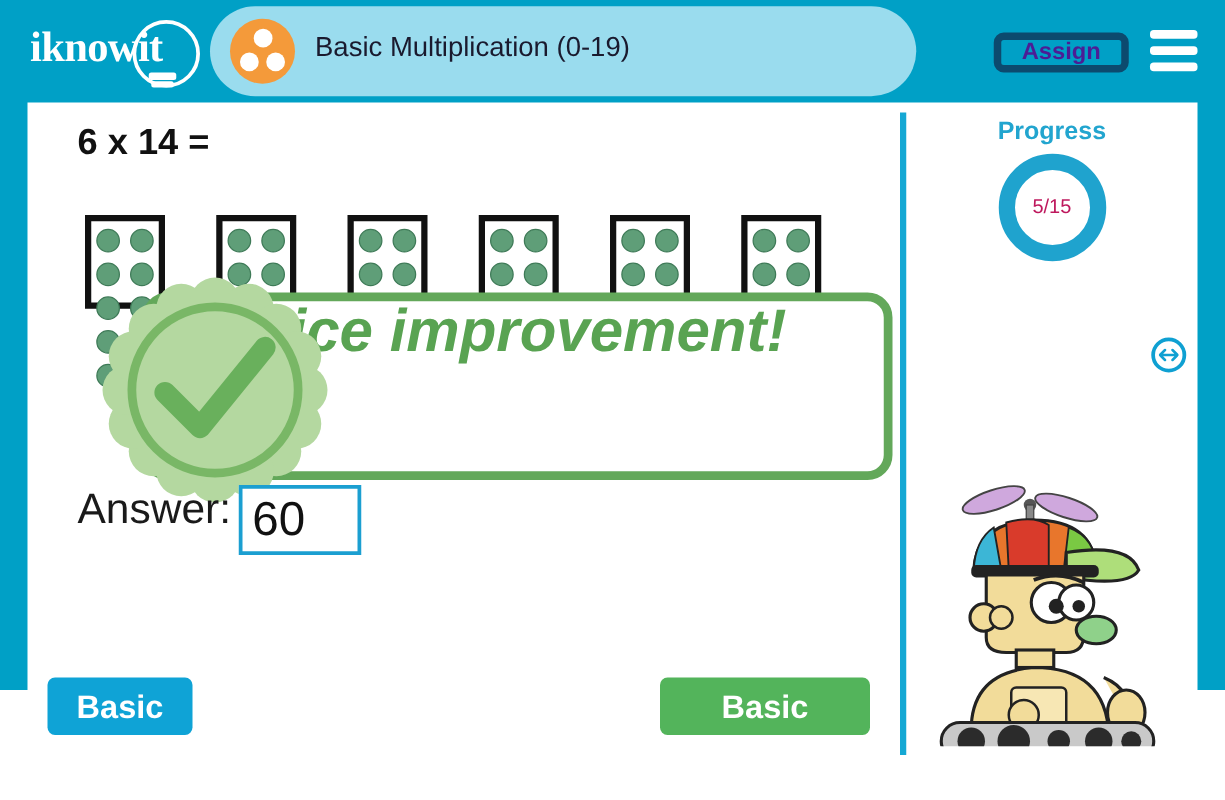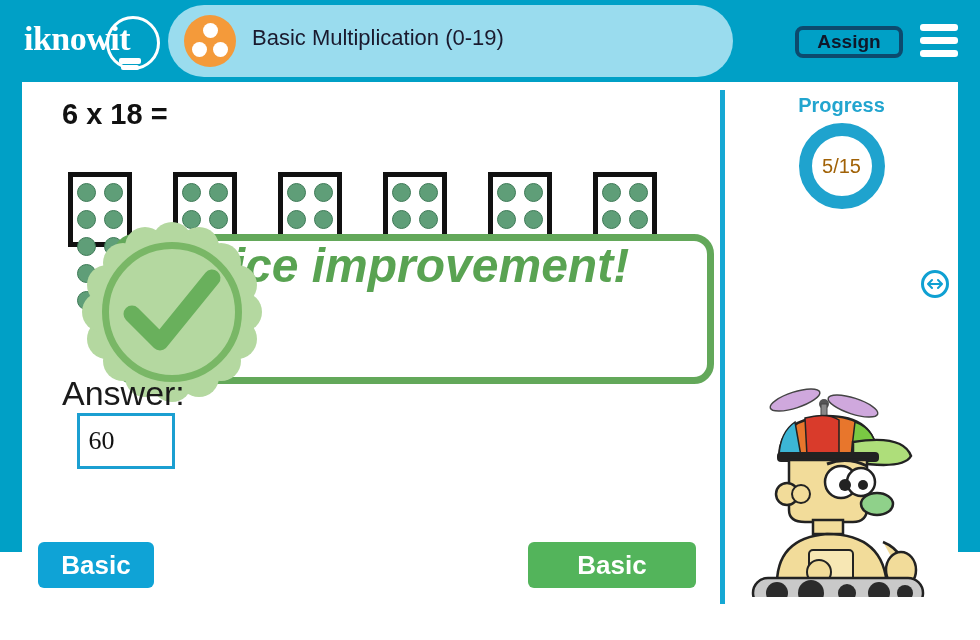--- a/index.html
+++ b/index.html
@@ -55,22 +55,22 @@
   #topic-icon .d2{left:8px;top:27px;width:15px;height:15px;}
   #topic-icon .d3{left:29px;top:27px;width:15px;height:15px;}
   #topic-title{
     position:absolute;left:84px;top:20px;
     font-size:22px;color:#1a1a2e;
     font-family:"Liberation Sans", sans-serif;
   }
 
   #assign-btn{
     position:absolute;left:795px;top:26px;width:108px;height:32px;
-    border:4px solid #0c4a6e;border-radius:8px;
-    background:transparent;color:#0f172a;
+    border:6px solid #0c4a6e;border-radius:8px;
+    background:transparent;color:#4c1d95;
     font-size:19px;font-weight:bold;
     display:flex;align-items:center;justify-content:center;
     cursor:pointer;box-sizing:border-box;text-align:right;
   }
   #menu-btn{
     position:absolute;left:920px;top:24px;width:38px;height:34px;
     cursor:pointer;
   }
   #menu-btn .bar{
     position:absolute;left:0;width:38px;height:7px;
@@ -150,34 +150,34 @@
     position:absolute;left:20px;top:20px;width:140px;height:140px;
     border-radius:50%;
     background:#b4d8a0;
     border:7px solid #79b766;
     box-sizing:border-box;
   }
   #badge svg{position:absolute;left:30px;top:30px;}
 
   
   #answer-row{
-    position:absolute;left:40px;top:292px;
-    display:flex;align-items:center;flex-direction:column;
+    position:absolute;left:40px;top:306px;
+    display:flex;align-items:flex-start;
   }
   #answer-label{
     font-size:34px;color:#1a1a1a;
     font-family:"Liberation Sans", sans-serif;
   }
   #answer-input{
     margin-left:6px;width:98px;height:56px;
     border:3px solid #1b9fd1;
     background:#ffffff;
-    font-size:26px;color:#111111;
+    font-size:38px;color:#111111;
     padding:0 8px;box-sizing:border-box;
-    font-family:Liberation Serif, serif;
+    font-family:Liberation Sans, sans-serif;
     outline:none;
   }
 
   
   #hint-btn{
     position:absolute;left:16px;top:460px;width:116px;height:46px;
     background:#0fa3d6;border-radius:6px;border:none;
     color:#ffffff;font-size:26px;font-weight:bold;
     cursor:pointer;font-family:"Liberation Sans", sans-serif;
   }
@@ -197,21 +197,21 @@
     font-size:20px;font-weight:bold;color:#22a5cf;
     font-family:"Liberation Sans", sans-serif;
   }
   .ring{
     margin:6px auto 0 auto;width:86px;height:86px;
     border:13px solid #1fa3ce;border-radius:50%;
     box-sizing:border-box;
     display:flex;align-items:center;justify-content:center;
     background:#ffffff;
   }
-  .ring span{font-size:20px;color:#a16207;}
+  .ring span{font-size:16px;color:#be185d;}
   #progress-wrap{position:absolute;left:0;top:12px;width:233px;}
   #score-wrap{position:absolute;left:0;top:162px;width:233px;}
 
   
   #mascot{position:absolute;left:10px;top:300px;width:215px;height:215px;}
   #resize-icon{
     position:absolute;left:196px;top:188px;width:28px;height:28px;
     border:3px solid #0fa0d2;border-radius:50%;
     box-sizing:border-box;cursor:pointer;background:#ffffff;
   }
@@ -246,21 +246,21 @@
       <div class="bar b1"></div>
       <div class="bar b2"></div>
       <div class="bar b3"></div>
     </div>
   </div>
 
   <div id="content">
 
     <div id="divider"></div>
 
-    <div id="question">6 x 18 =</div>
+    <div id="question">6 x 14 =</div>
 
     <div id="blocks">
         <div class="block">
           <div class="pip"></div>
           <div class="pip"></div>
           <div class="pip"></div>
           <div class="pip"></div>
           <div class="pip"></div>
           <div class="pip"></div>
           <div class="pip"></div>

